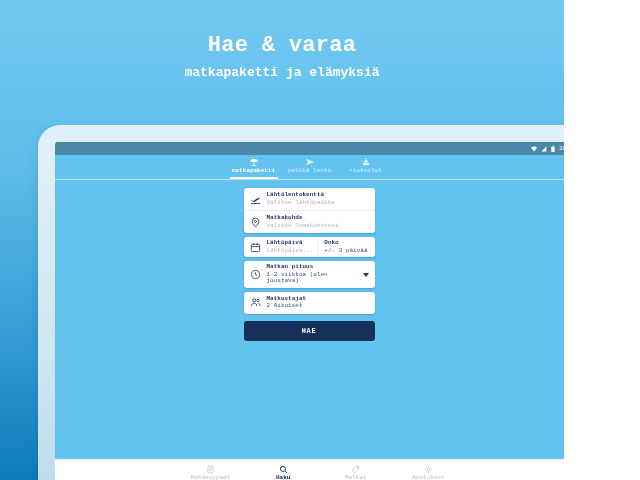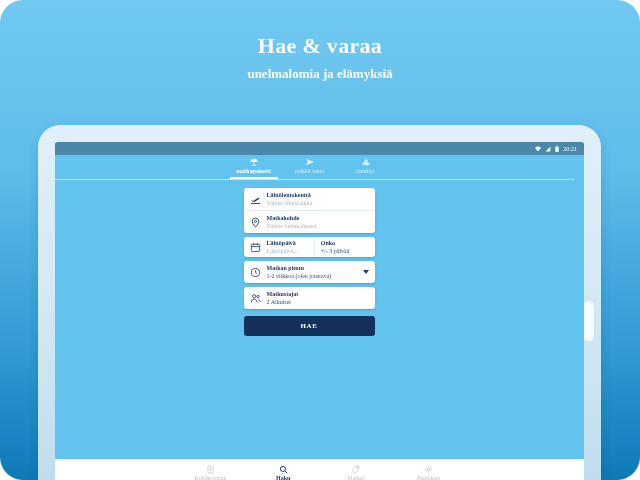--- a/index.html
+++ b/index.html
@@ -1,20 +1,19 @@
 <!DOCTYPE html>
 <html><head>
 <meta charset="utf-8">
 <style>
   html,body{margin:0;padding:0;}
   .page{
-    position:relative;width:640px;height:480px;overflow:hidden;
+    position:relative;width:564px;height:480px;overflow:hidden;
     background:linear-gradient(180deg,#71c9f2 0%,#5ebdea 35%,#2f97d2 75%,#0d7ab8 100%);
-    font-family:Liberation Serif, serif;
-    border-radius:23px;
+    font-family:Liberation Mono, monospace;
     -webkit-font-smoothing:antialiased;
   }
   
   .hero{position:absolute;top:33px;left:0;right:0;text-align:center;color:#fff;}
   .hero-title{font-size:22px;font-weight:bold;letter-spacing:.3px;}
   .hero-subtitle{font-size:13px;font-weight:bold;margin-top:7px;}
   
   .tablet{
     position:absolute;left:38px;top:125px;width:563px;height:360px;
     background:linear-gradient(180deg,#e0f0f9 0%,#cfe7f3 60%,#bdddee 100%);
@@ -95,21 +94,21 @@
   .nav-item .nlabel{font-size:6px;line-height:1;}
   .nav-item.active .nlabel{font-weight:bold;}
 </style>
 </head>
 <body>
 
 <div class="page">
 
   <div class="hero">
     <div class="hero-title">Hae &amp; varaa</div>
-    <div class="hero-subtitle">unelmalomia ja elämyksiä</div>
+    <div class="hero-subtitle">matkapaketti ja elämyksiä</div>
   </div>
 
   <div class="tablet">
     <div class="tablet-pill"></div>
 
     <div class="screen">
 
       <div class="statusbar">
         <span class="sicon">
           <svg width="6" height="6" viewBox="0 0 10 10">

